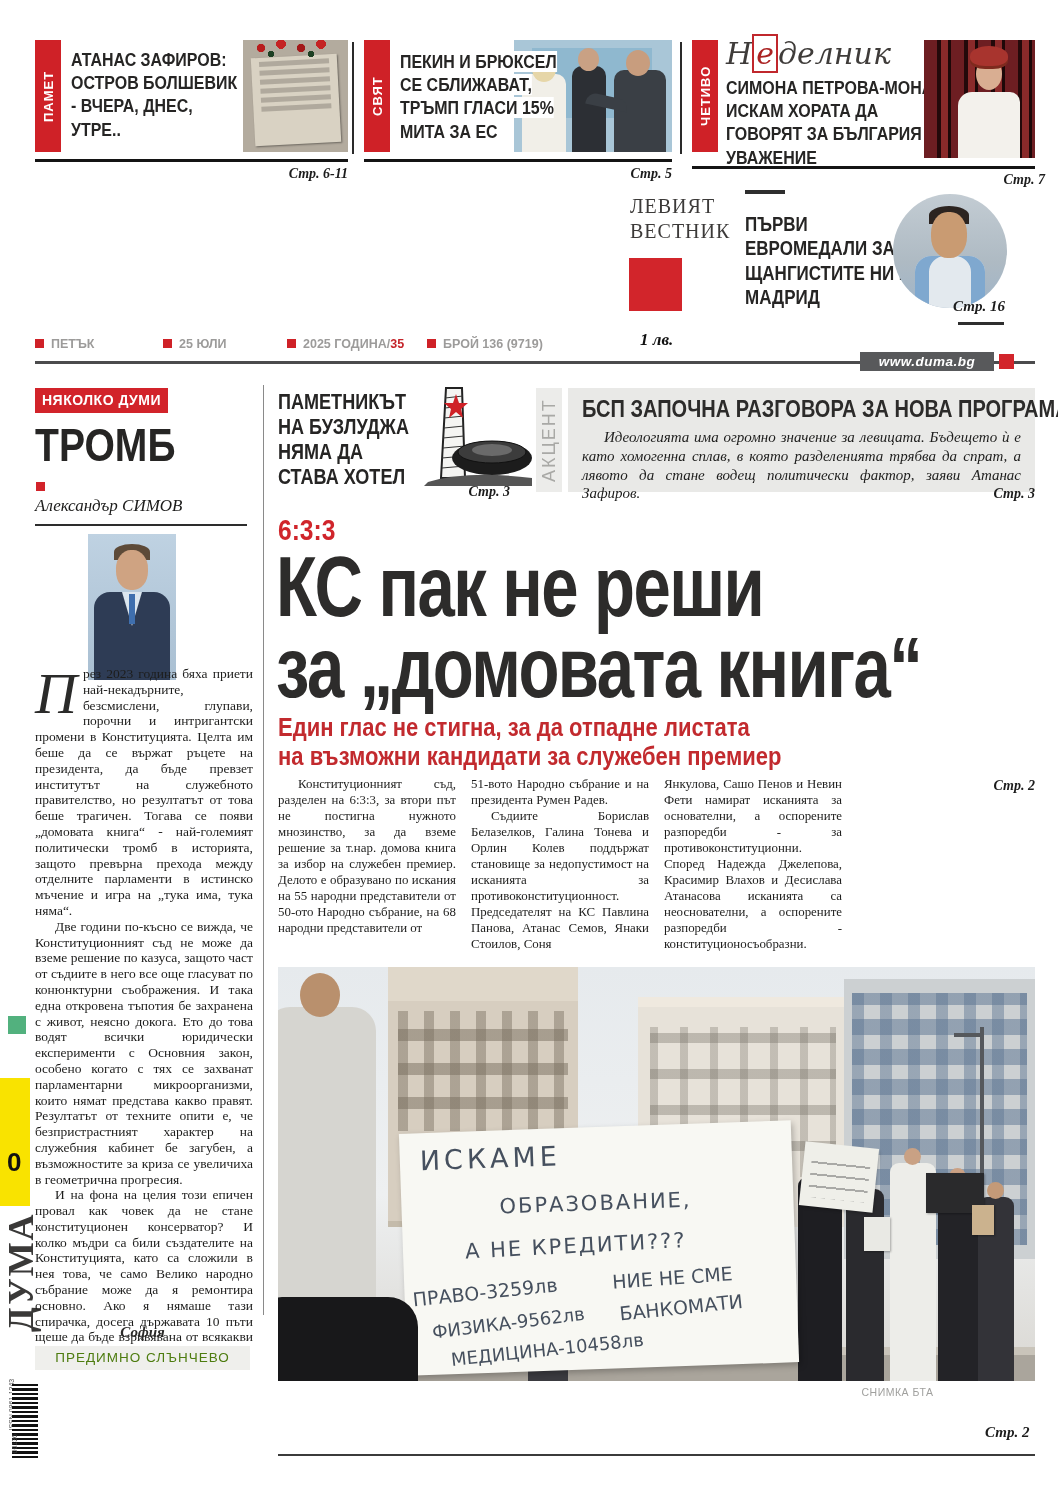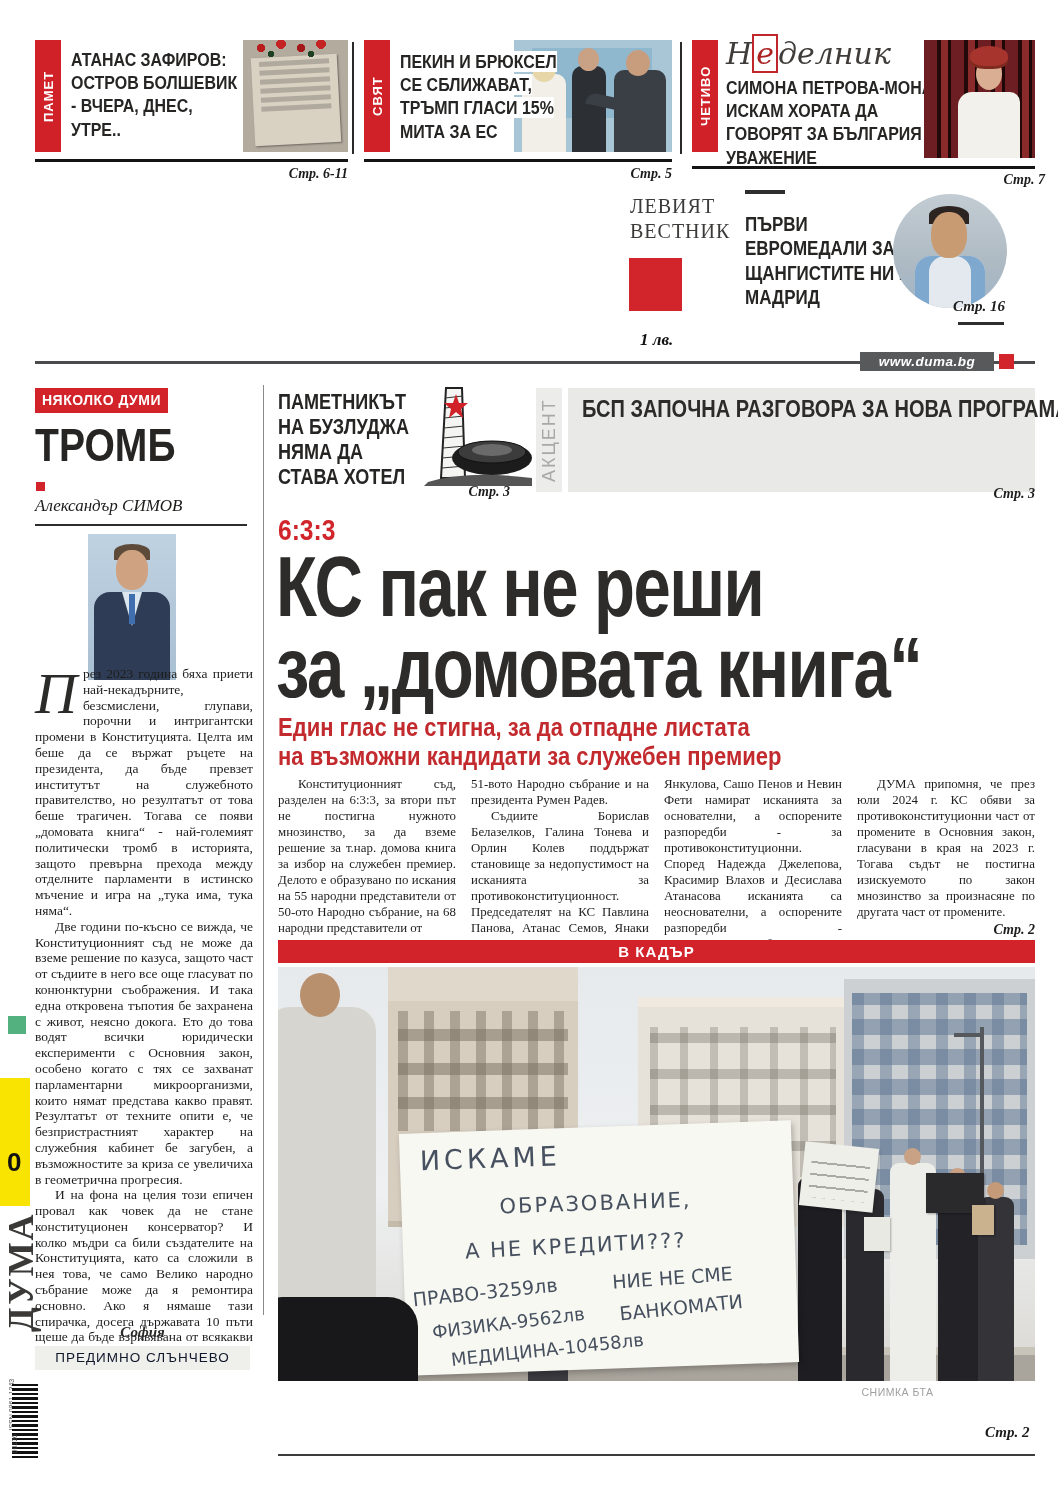--- a/index.html
+++ b/index.html
@@ -203,21 +203,21 @@
   .op-photo .hairl { position:absolute; left:26px; top:10px; width:36px; height:16px; background:#5d4a38; border-radius:50% 50% 0 0; }
   .op-photo .suit { position:absolute; left:6px; top:58px; width:76px; height:88px; background:#2e3c55; border-radius:16px 16px 0 0; }
   .op-photo .shirt { position:absolute; left:34px; top:58px; width:20px; height:34px; background:#dbe6ef;
                      clip-path:polygon(0 0,100% 0,50% 100%); }
   .op-photo .tie { position:absolute; left:41px; top:60px; width:6px; height:30px; background:#3f6fae; }
   .op-body { left:35px; top:666px; width:218px; font:13.5px/15.8px "Liberation Serif",serif; text-align:justify; color:#1d1d1c; }
   .op-body p { margin:0; }
   .op-body p + p { text-indent:20px; }
   .dropcap { float:left; font:italic 58px/0.82 "Liberation Serif",serif; padding:4px 6px 0 0; color:#2b2b2a; }
   .op-city { left:35px; top:1324px; width:215px; text-align:center; font:italic bold 15px "Liberation Serif",serif; }
-  .op-fcast { left:35px; top:1346px; width:215px; height:24px; background:#efefec; color:#0f172a; text-align:center;
+  .op-fcast { left:35px; top:1346px; width:215px; height:24px; background:#efefec; color:#4d7c0f; text-align:center;
               font:13.5px/24px "Liberation Sans",sans-serif; letter-spacing:1px; }
   .weather { left:24px; top:1378px; width:240px; height:92px; }
   .temp { position:absolute; font:200 46px "Liberation Sans",sans-serif; color:#8f8f8f; letter-spacing:-2px; }
   .temp sup { font-size:19px; letter-spacing:0; vertical-align:26px; }
   .thermo { position:absolute; width:10px; height:30px; border-radius:5px; background:#cfd4d9; }
   .thermo:after { content:""; position:absolute; left:-4px; bottom:-12px; width:18px; height:18px; border-radius:50%; background:inherit; }
   .thermo.blue { background:#7da1d6; } .thermo.red { background:#d23a33; }
   .wicon { position:absolute; left:102px; top:4px; width:70px; height:46px; }
   .sun { position:absolute; right:6px; top:0; width:22px; height:22px; border-radius:50%; background:#f3b62c;
          box-shadow:0 0 0 3px rgba(243,182,44,.35); }
@@ -304,20 +304,26 @@
   <div class="abs sport-rule-top rule-dark"></div>
   <div class="abs sport-title">ПЪРВИ ЕВРОМЕДАЛИ ЗА ЩАНГИСТИТЕ НИ В МАДРИД</div>
   <div class="abs sport-photo">
     <div class="torso"></div>
     <div class="hair"></div>
     <div class="face"></div>
   </div>
   <div class="abs sport-page pageref">Стр. 16</div>
   <div class="abs sport-rule-bot"></div>
 
+  <div class="abs dateline">
+    <span class="dl-item" style="left:0;"><i class="rsq"></i><span>ПЕТЪК</span></span>
+    <span class="dl-item" style="left:128px;"><i class="rsq"></i><span>25 ЮЛИ</span></span>
+    <span class="dl-item" style="left:252px;"><i class="rsq"></i><span>2025 ГОДИНА/</span><span class="dl-red">35</span></span>
+    <span class="dl-item" style="left:392px;"><i class="rsq"></i><span>БРОЙ 136 (9719)</span></span>
+  </div>
   <div class="abs price">1 лв.</div>
   <div class="abs mainrule"></div>
   <div class="abs webbadge">www.duma.bg</div>
   <div class="abs web-redsq"></div>
 
   <div class="abs fewwords sans">НЯКОЛКО ДУМИ</div>
   <div class="abs coldiv"></div>
 
   <div class="abs buzl-title">ПАМЕТНИКЪТ НА БУЗЛУДЖА НЯМА ДА СТАВА ХОТЕЛ</div>
   <div class="abs buzl-art">
@@ -340,20 +346,21 @@
       <path d="M20,100 Q60,88 124,96 L124,104 L16,104 Z" fill="#555"></path>
     </svg>
   </div>
   <div class="abs buzl-page pageref">Стр. 3</div>
 
   <div class="abs akz-tag">
       <span>АКЦЕНТ</span>
     </div>
   <div class="abs akz-box">
     <div class="akz-head">БСП ЗАПОЧНА РАЗГОВОРА ЗА НОВА ПРОГРАМА</div>
+    <div class="akz-text">Идеологията има огромно значение за левицата. Бъдещето ѝ е като хомогенна сплав, в която разделенията трябва да спрат, а лявото да стане водещ политически фактор, заяви Атанас Зафиров.</div>
   </div>
   <div class="abs akz-page pageref">Стр. 3</div>
 
   <div class="abs kicker">6:3:3</div>
   <div class="abs h1">
     <div>КС пак не реши</div>
     <div>за „домовата книга“</div>
   </div>
   <div class="abs subhead">
     <div>Един глас не стигна, за да отпадне листата</div>
@@ -365,26 +372,24 @@
       <p class="ind">Конституционният съд, разделен на 6:3:3, за втори път не постигна нужното мнозинство, за да вземе решение за т.нар. домова книга за избор на служебен премиер. Делото е образувано по искания на 55 народни представители от 50-ото Народно събрание, на 68 народни представители от</p>
     </div>
     <div class="col" style="left:193px;">
       <p>51-вото Народно събрание и на президента Румен Радев.</p>
       <p class="ind">Съдиите Борислав Белазелков, Галина Тонева и Орлин Колев поддържат становище за недопустимост на исканията за противоконституционност. Председателят на КС Павлина Панова, Атанас Семов, Янаки Стоилов, Соня</p>
     </div>
     <div class="col" style="left:386px;">
       <p>Янкулова, Сашо Пенов и Невин Фети намират исканията за основателни, а оспорените разпоредби - за противоконституционни. Според Надежда Джелепова, Красимир Влахов и Десислава Атанасова исканията са неоснователни, а оспорените разпоредби - конституционосъобразни.</p>
     </div>
     <div class="col" style="left:579px;">
-      <p class="ind">ДУМА припомня, че през юли 2024 г. КС обяви за противоконституционни част от промените в Основния закон, гласувани в края на 2023 г. Тогава съдът не постигна изискуемото по закон мнозинство за произнасяне по другата част от промените.</p>
       <span class="colpage pageref">Стр. 2</span>
     </div>
   </div>
 
-  <div class="abs vkadr">В КАДЪР</div>
 
   <div class="abs photo-main">
     <div class="bld bld-l">
         <div class="wins"></div>
       </div>
     <div class="bld bld-c">
         <div class="wins"></div>
       </div>
     <div class="bld bld-r">
         <div class="wins"></div>

